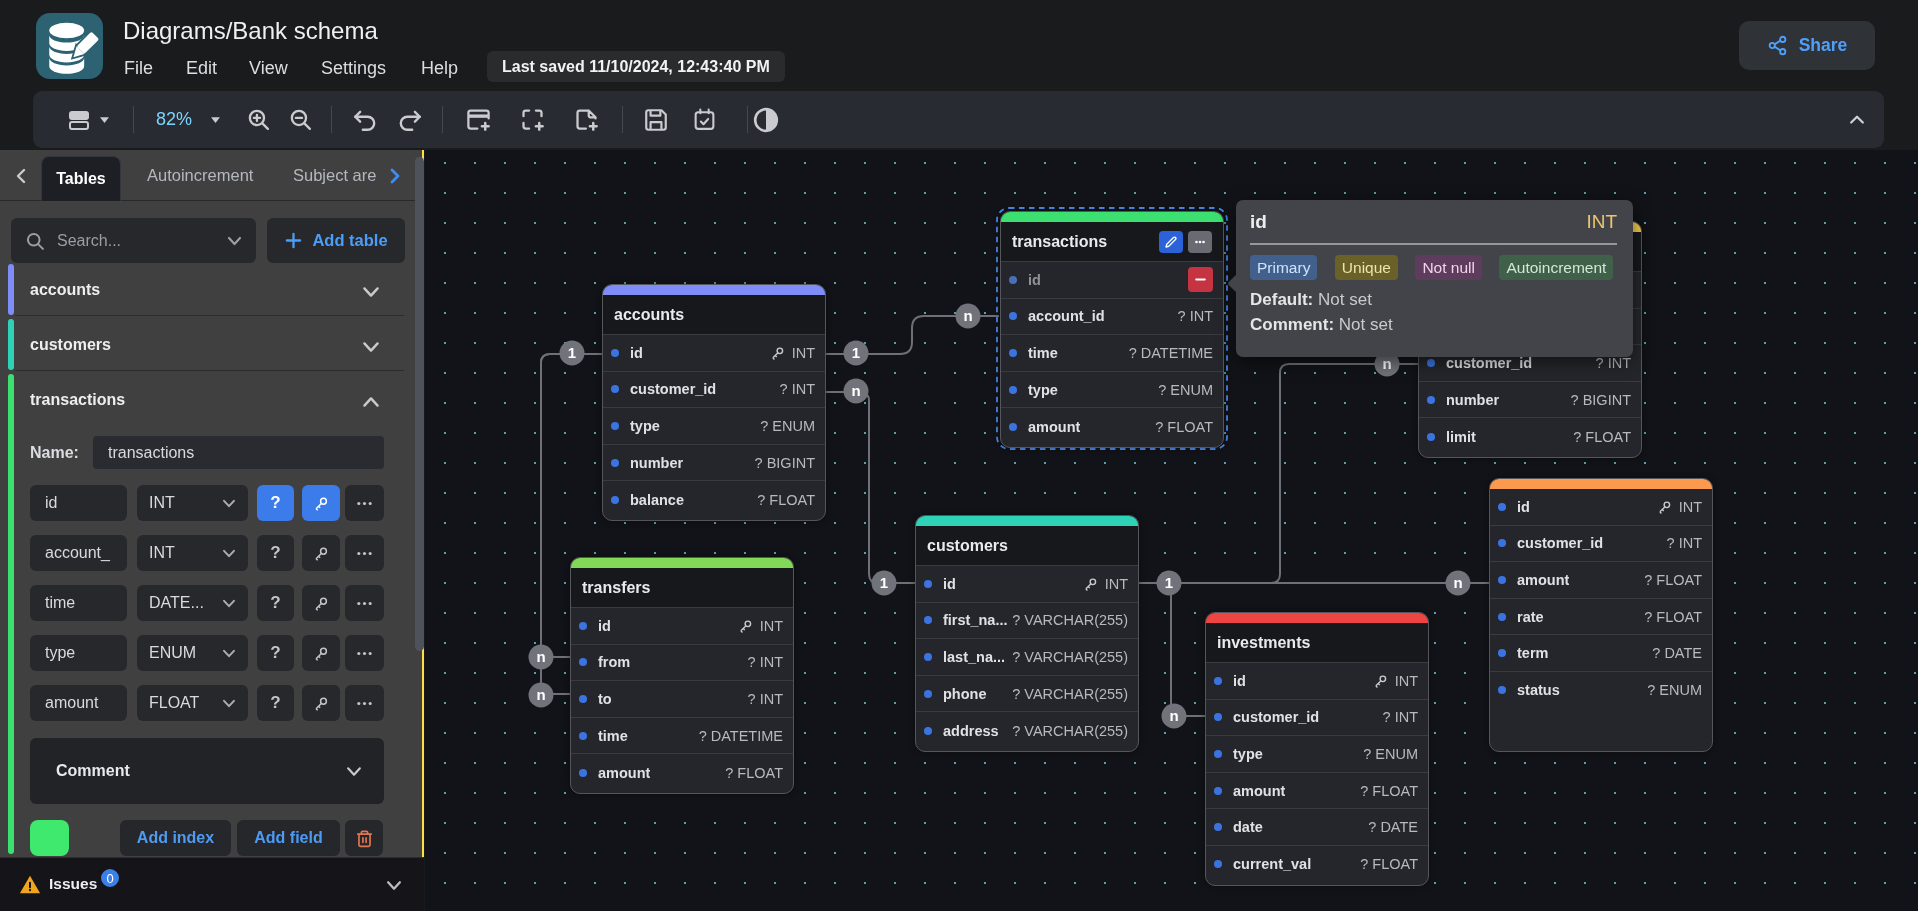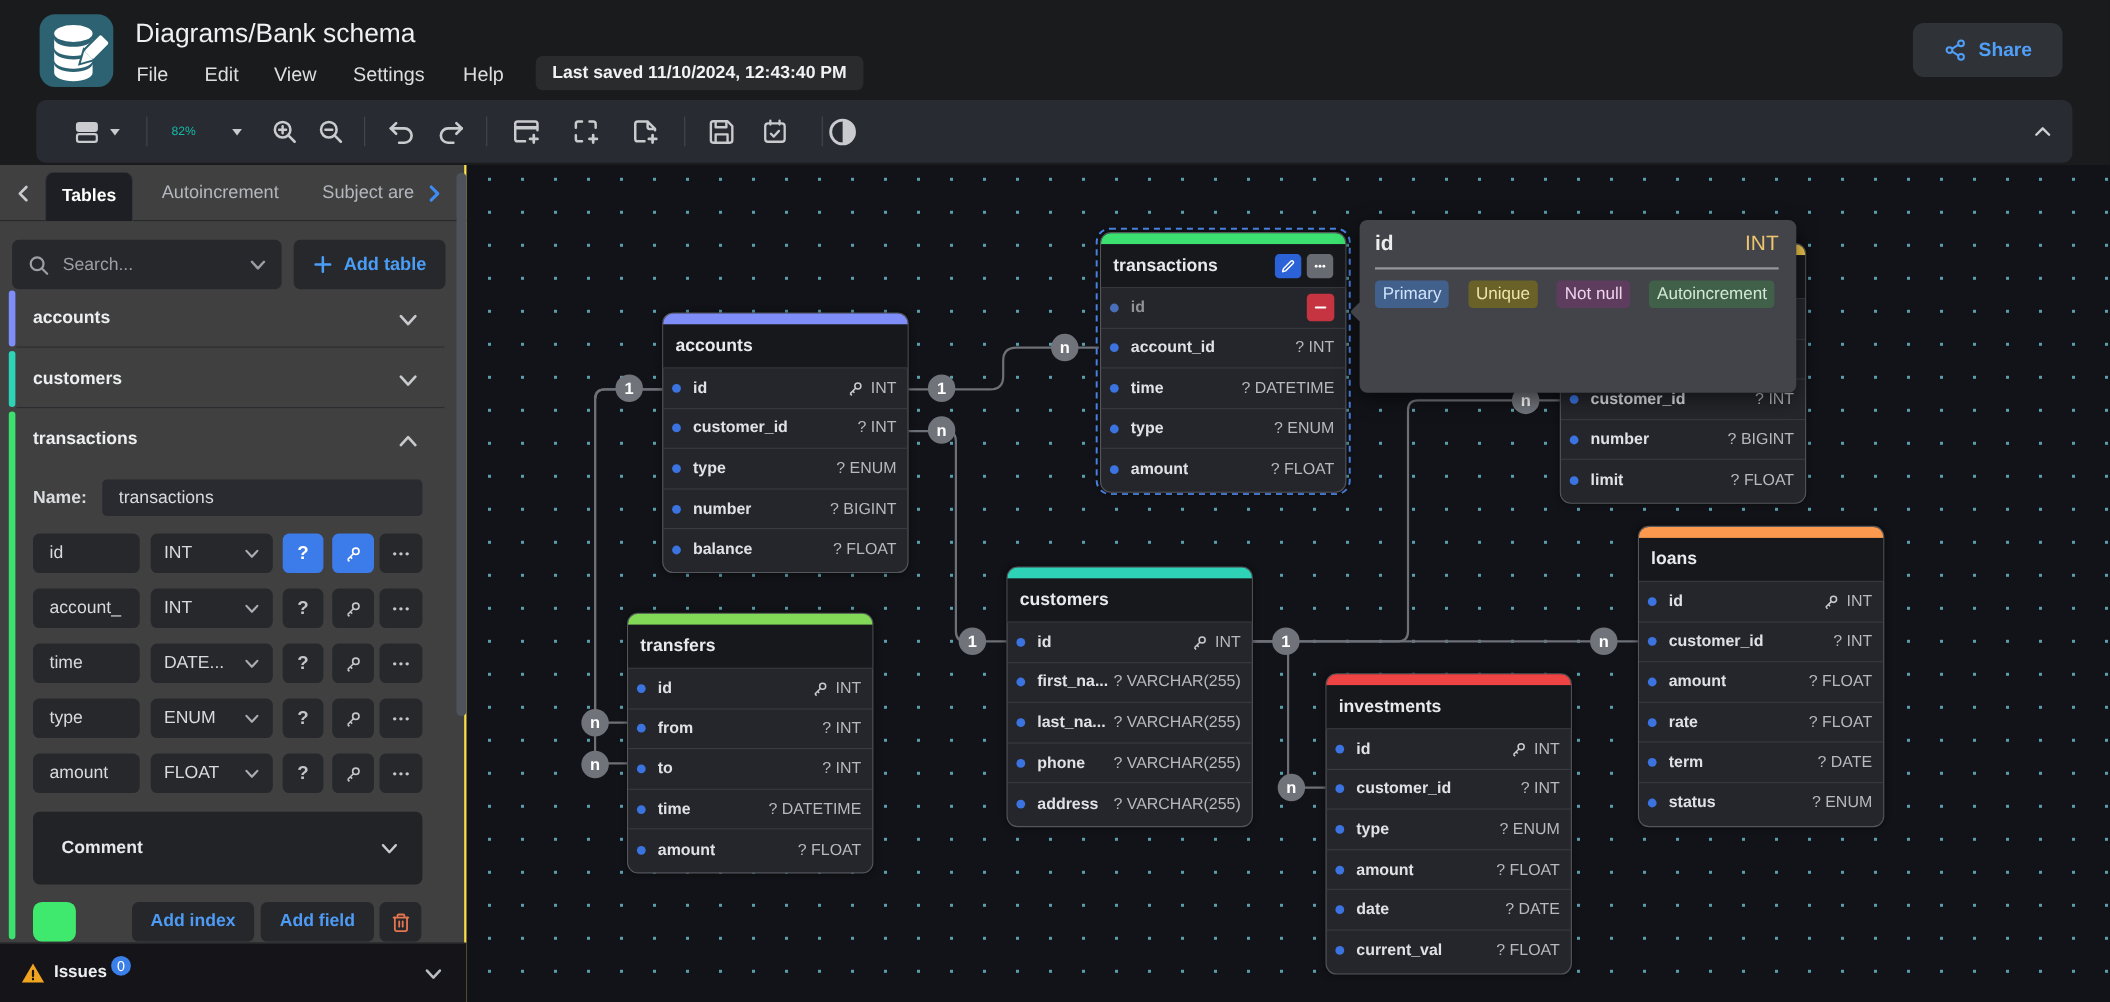--- a/index.html
+++ b/index.html
@@ -112,21 +112,21 @@
         <rect x="3" y="4" width="18" height="7" rx="2" fill="#c9cbce"></rect>
         <rect x="3" y="14" width="18" height="7" rx="2"></rect>
       </svg>
     </span>
     <span class="ti" style="left:71px">
       <svg width="11" height="8" viewBox="0 0 12 9" fill="#c9cbce">
         <path d="M1 1.5h10L6 8Z"></path>
       </svg>
     </span>
     <span class="tsep" style="left:100px"></span>
-    <span class="ti" style="left:123px;width:40px;justify-content:flex-start;font-size:11px;color:#14b8a6">82%</span>
+    <span class="ti" style="left:123px;width:40px;justify-content:flex-start;font-size:18px;color:#7dd3fc">82%</span>
     <span class="ti" style="left:182px">
       <svg width="11" height="8" viewBox="0 0 12 9" fill="#c9cbce">
         <path d="M1 1.5h10L6 8Z"></path>
       </svg>
     </span>
     <span class="ti" style="left:225px">
       <svg width="25" height="25" viewBox="0 0 24 24" fill="none" stroke="#c9cbce" stroke-width="2.2" stroke-linecap="round">
         <circle cx="10.5" cy="10.5" r="6.8"></circle>
         <path d="M15.7 15.7 21 21M7.5 10.5h6M10.5 7.5v6"></path>
       </svg>
@@ -568,23 +568,20 @@
         <span class="ftype">? DATE</span>
       </div>
       <div class="trow" style="border-bottom:none">
         <span class="fdot"></span>
         <span class="fname">current_val</span>
         <span class="ftype">? FLOAT</span>
       </div>
     </div>
     <div class="card" style="left:1064px;top:328px;z-index:2;height:274px">
       <div class="strip" style="background:#fb9a4f"></div>
-      <div class="thead">
-        <span>loans</span>
-      </div>
       <div class="trow">
         <span class="fdot"></span>
         <span class="fname">id</span>
         <span class="ftype"><svg style="margin-right:6px" width="16" height="16" viewBox="0 0 24 24" fill="none" stroke="#c9cbd0" stroke-width="2.1">
             <circle cx="14.8" cy="8.8" r="4.1"></circle>
             <path d="M11.7 11.9 4.3 19.3M4.3 19.3l2.3 2.3M7.8 15.8l2.3 2.3"></path>
           </svg>INT</span>
       </div>
       <div class="trow">
         <span class="fdot"></span>
@@ -669,13 +666,15 @@
         <span style="font-size:19px;font-weight:700;color:#ededee">id</span>
 <span style="margin-left:auto;font-size:19px;color:#ecc56d">INT</span>
       </div>
 <div style="margin-top:10px;border-top:2px solid #94979c"></div>
 <div style="margin-top:10px;white-space:nowrap">
 <span class="badge" style="background:#41618c;color:#cfe2fd">Primary</span>
 <span class="badge" style="background:#6a6128;color:#eee3a8">Unique</span>
 <span class="badge" style="background:#5d3c5e;color:#efd4ec">Not null</span>
 <span class="badge" style="background:#40604a;color:#d2e8d5">Autoincrement</span>
 </div>
+<div style="margin-top:10px;font-size:17px;color:#c9cacc"><b style="color:#e6e6e8">Default:</b> Not set</div>
+<div style="margin-top:5px;font-size:17px;color:#c9cacc"><b style="color:#e6e6e8">Comment:</b> Not set</div>
 </div>
   </div>
 </body></html>

